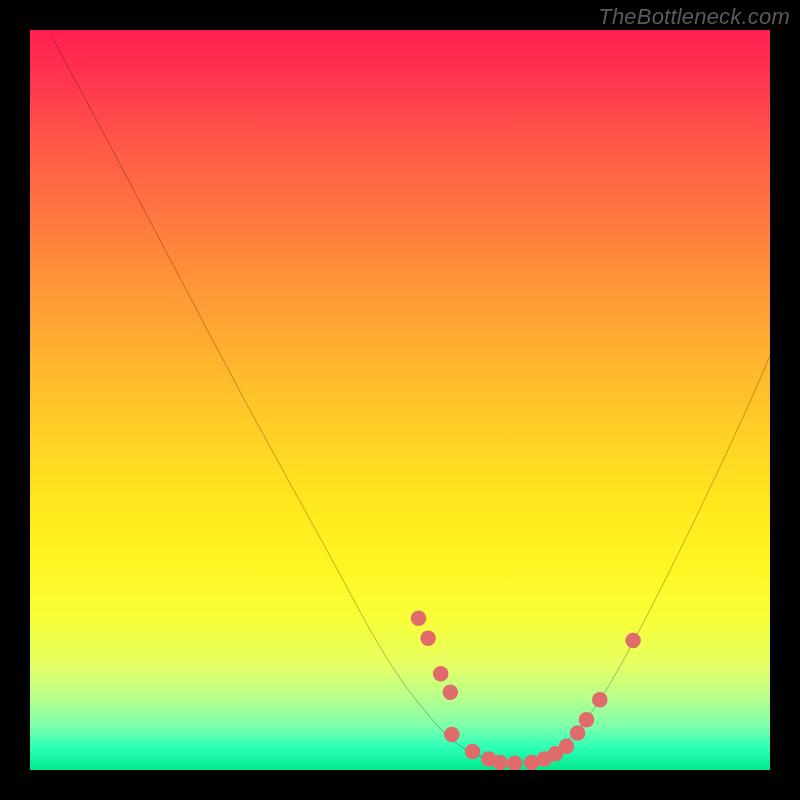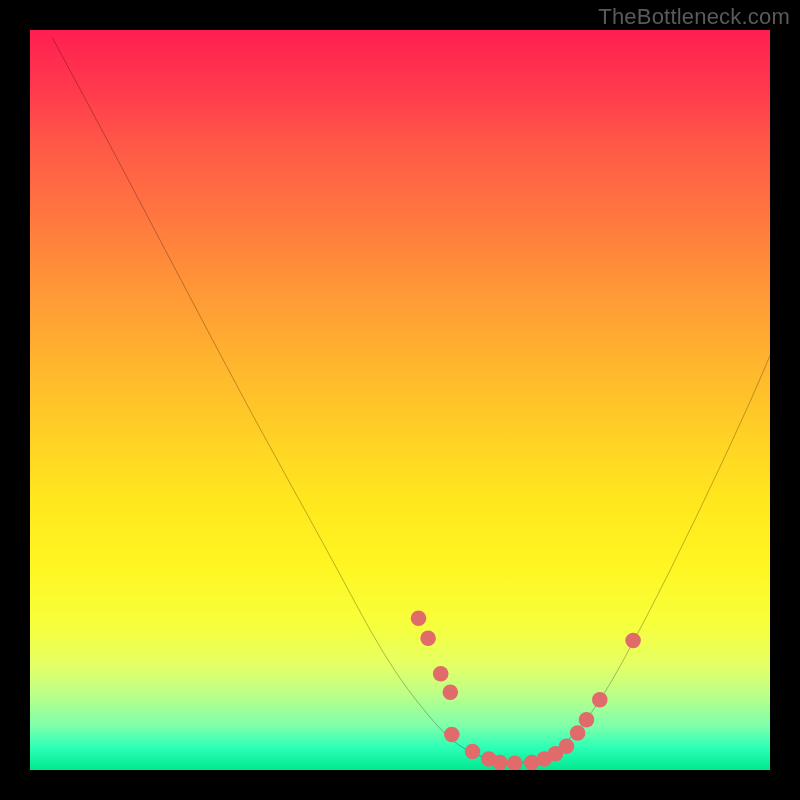--- a/index.html
+++ b/index.html
@@ -2,20 +2,21 @@
 <html><head>
 <meta charset="utf-8">
 <style>
   * { margin: 0; padding: 0; box-sizing: border-box; }
   html, body { width: 800px; height: 800px; overflow: hidden; background: #000; }
   .frame {
     position: relative;
     width: 800px;
     height: 800px;
     background: #000;
+    font-style: italic;
   }
   .watermark {
     position: absolute;
     top: 4px;
     right: 10px;
     font-family: Arial, Helvetica, sans-serif;
     font-size: 22px;
     font-weight: 500;
     color: #5a5a5a;
     letter-spacing: 0.2px;

